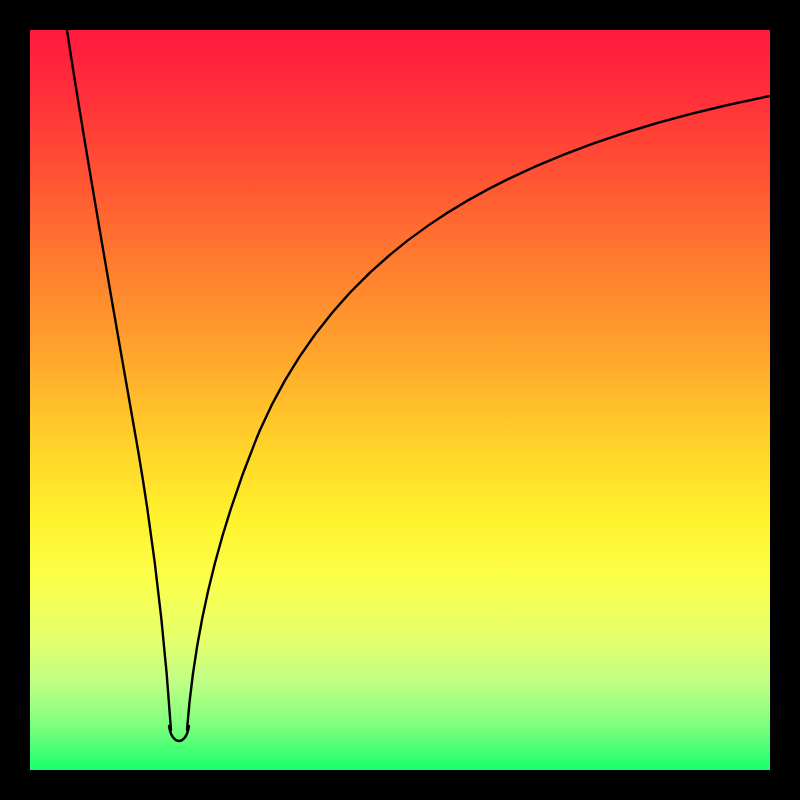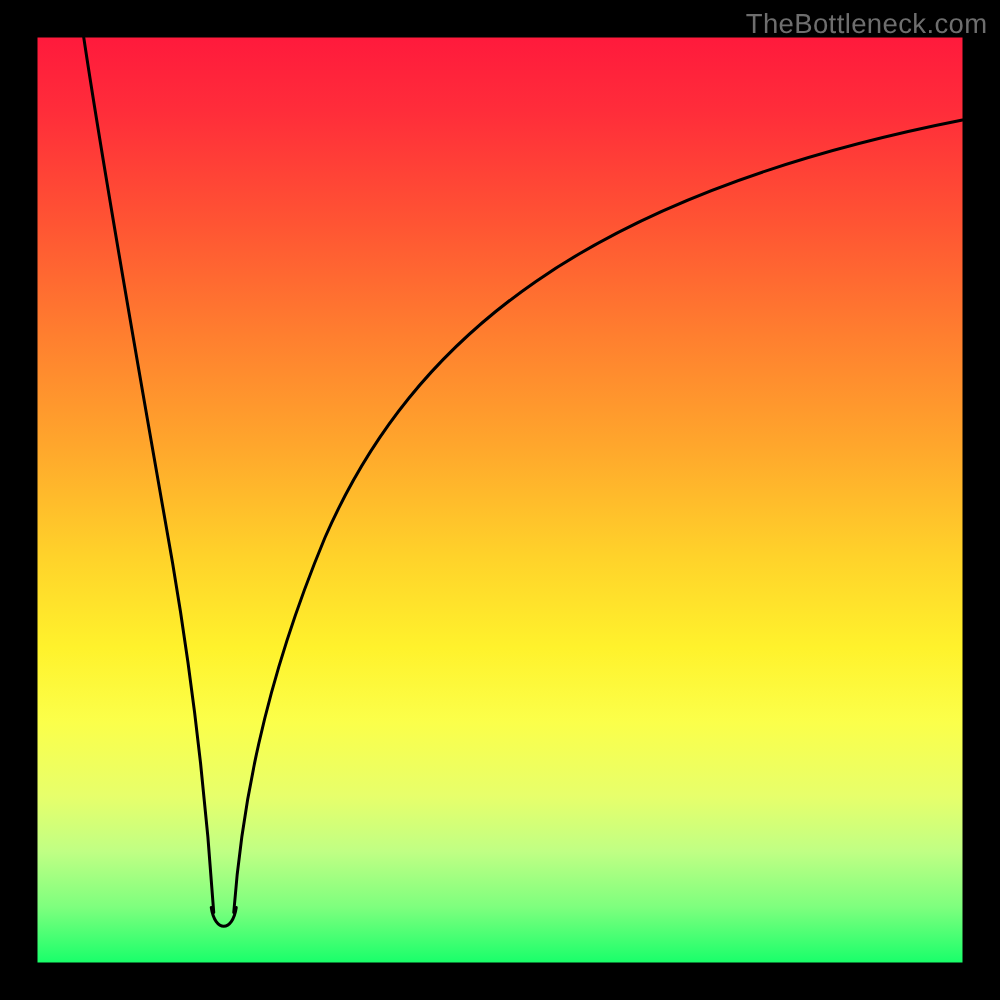--- a/index.html
+++ b/index.html
@@ -23,21 +23,20 @@
   svg.curve{position:absolute;left:30px;top:30px;width:740px;height:740px;overflow:visible}
   .curve path{fill:none;stroke:#000;stroke-width:2.4;stroke-linecap:round}
   .tip{position:absolute;stroke:#a84a4a;stroke-width:10;stroke-linecap:round;fill:none}
 </style>
 </head>
 <body>
 
 <div class="frame">
   <div class="plot"></div>
 
-  <div class="attrib">TheBottleneck.com</div>
 
   <svg class="curve" viewBox="0 0 740 740">
 
     <path d="M 37 0
              C 55 120, 80 260, 108 420
              C 125 520, 135 610, 141 700"></path>
 
     <path d="M 157 700
              C 163 620, 180 520, 230 400
              C 300 240, 440 125, 740 66"></path>

